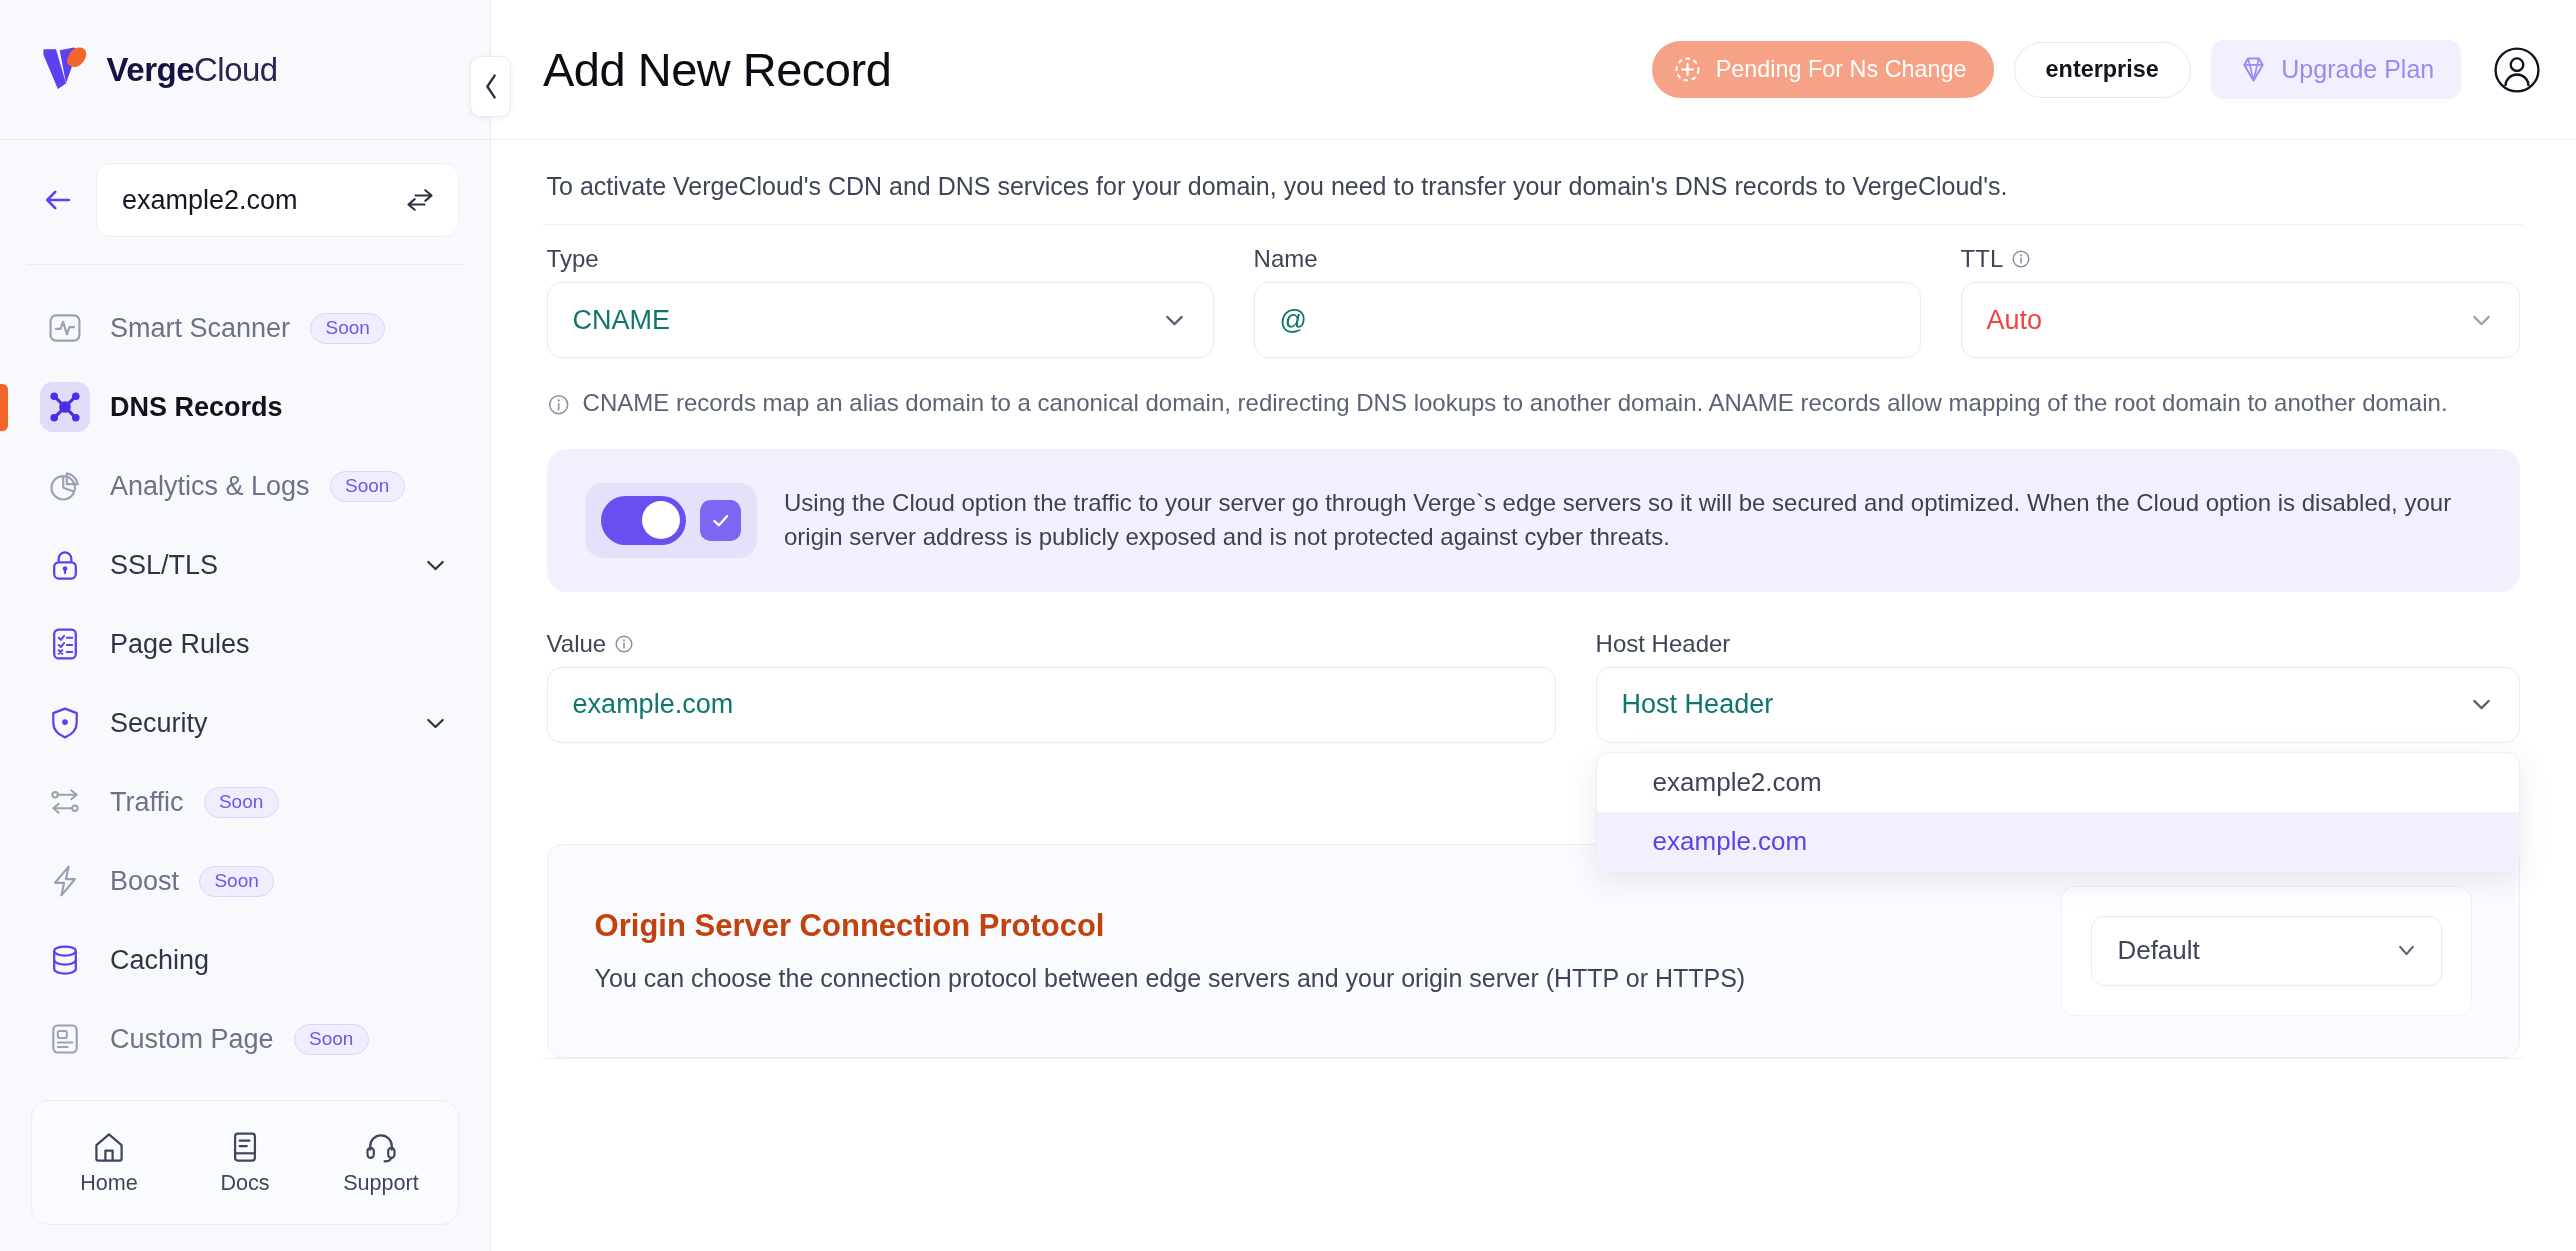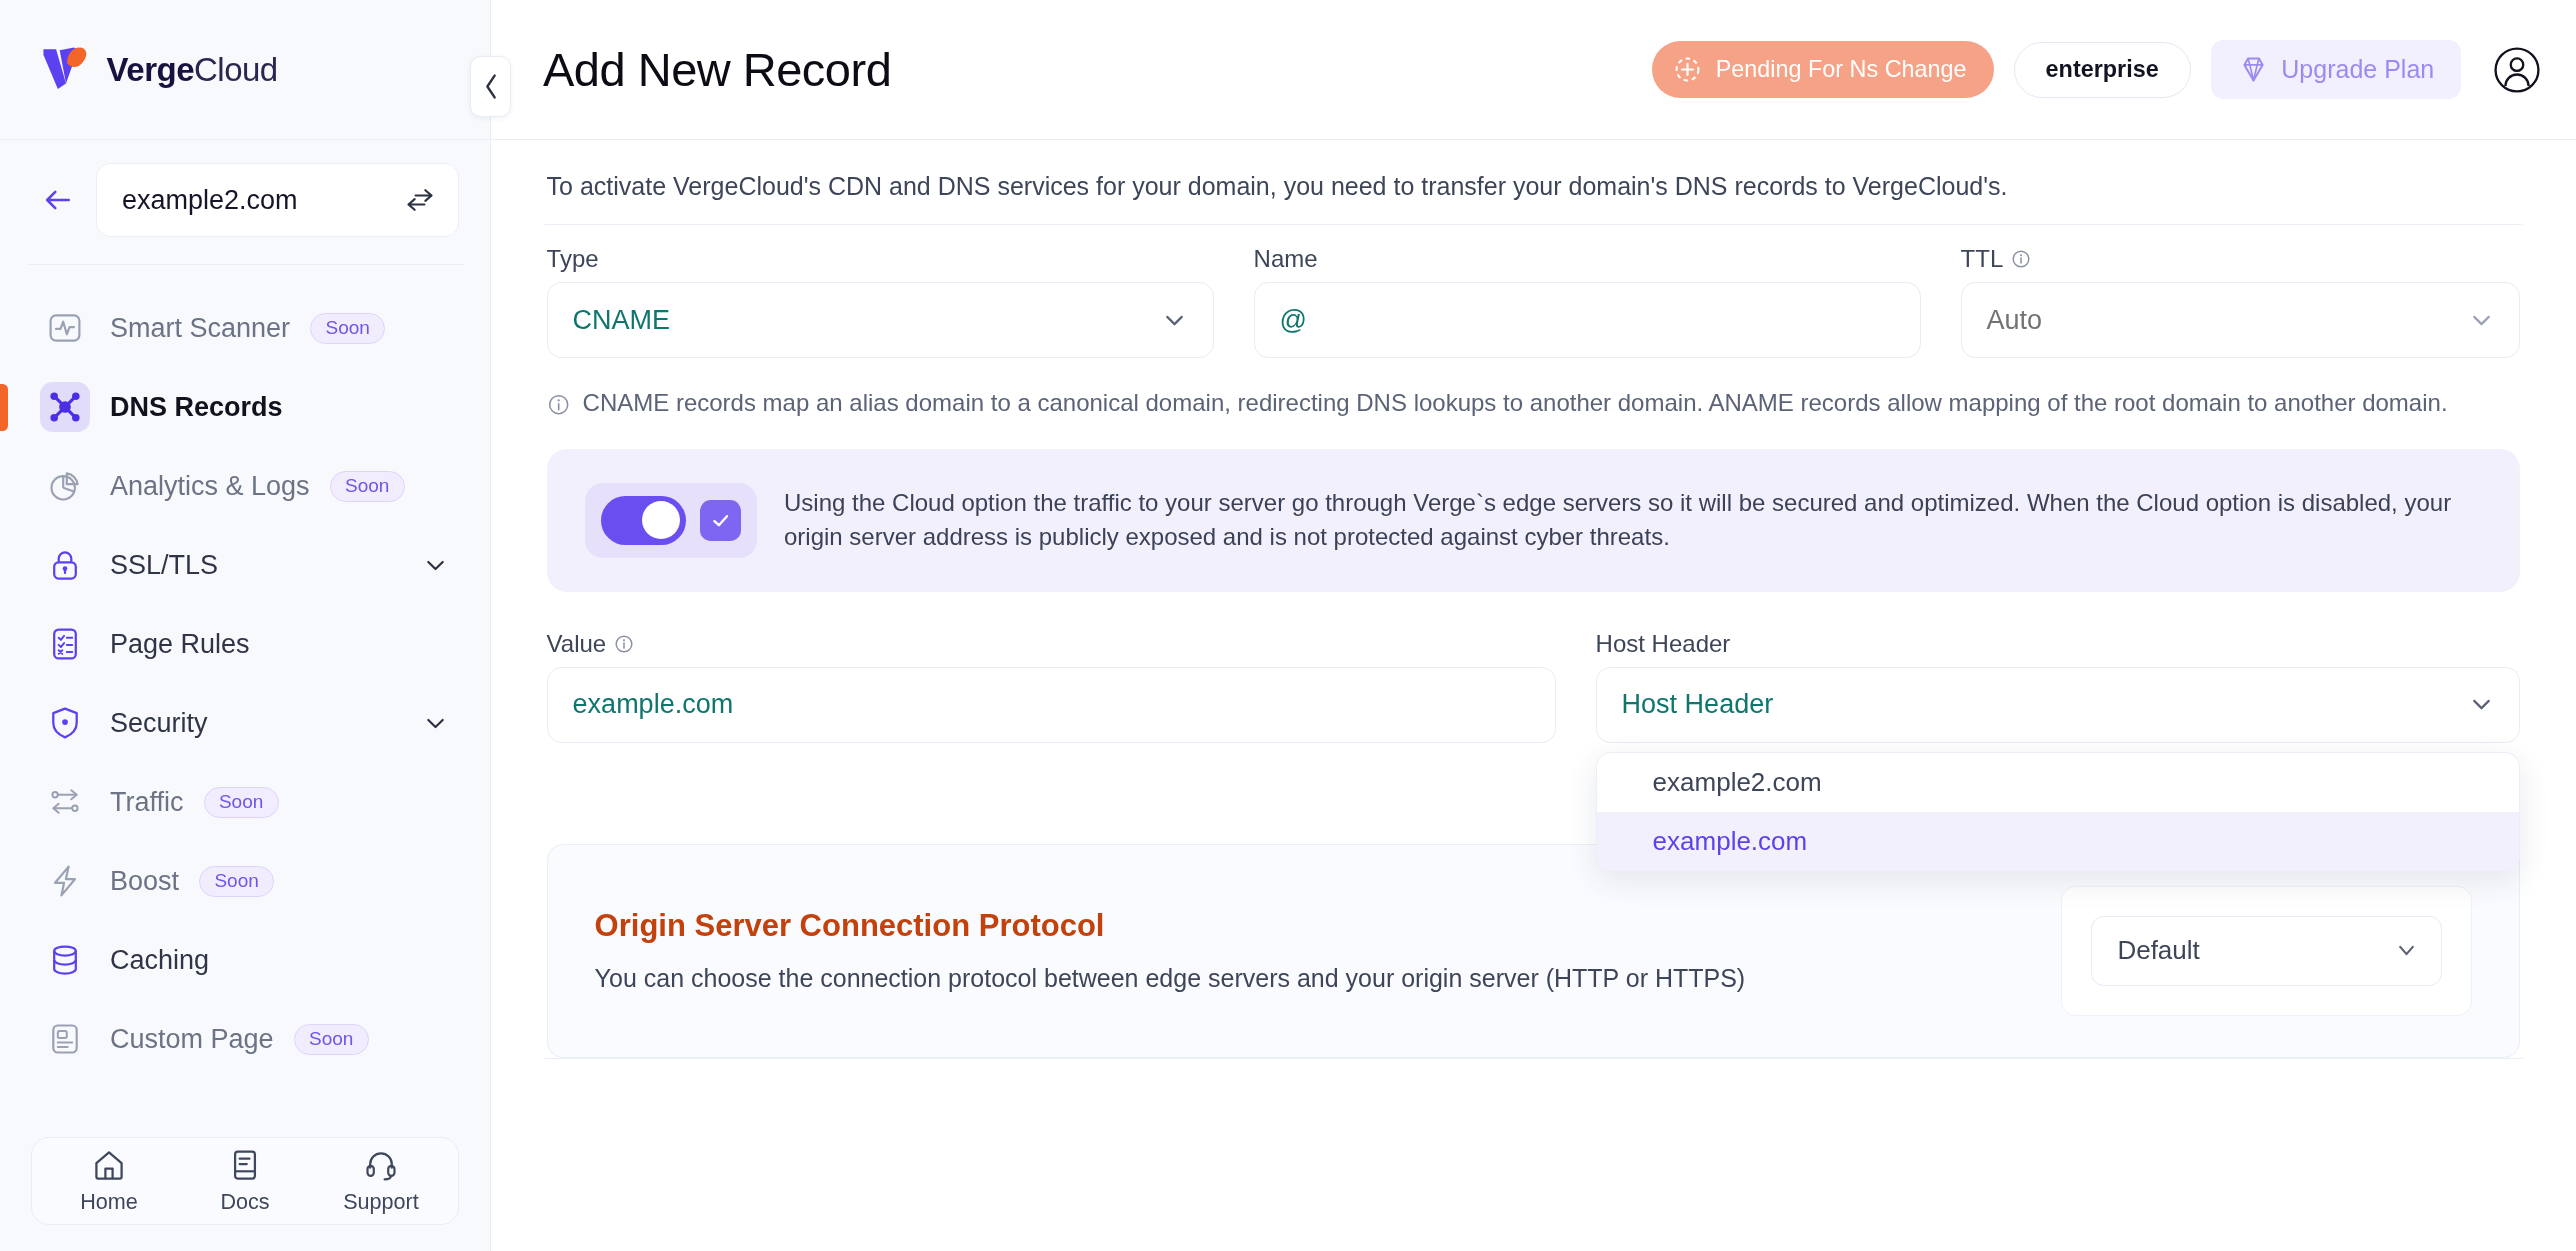--- a/index.html
+++ b/index.html
@@ -77,21 +77,21 @@
   .soon-badge {
     font-size: 19px; color: #6f55e8;
     background: #f1edfe; border: 0.9px solid #ded4fb;
     border-radius: 900px; padding: 4.5px 14.4px 5.4px; line-height: 1;
   }
   .chev-right { margin-left: auto; margin-right: 41px; }
 
   .sidebar-foot { padding: 0 31px 27px; }
   .foot-card {
     border: 0.9px solid #e9edf5; background: #fafbfe;
-    border-radius: 18px; height: 88px;
+    border-radius: 18px; height: 125px;
     display: flex; align-items: center; justify-content: space-around;
     padding: 0 9px;
   }
   .foot-item { display: flex; flex-direction: column; align-items: center; gap: 5.4px; width: 135px; }
   .foot-label { font-size: 21.6px; color: #3e475c; }
 
   
   .main { flex: 1; display: flex; flex-direction: column; position: relative; min-width: 0; }
   .topbar {
     height: 140px; display: flex; align-items: center;
@@ -128,21 +128,21 @@
   .field { display: flex; flex-direction: column; gap: 9px; }
   .field.type { width: 667px; }
   .field.name { width: 667px; }
   .field.ttl { flex: 1; }
   .f-label { font-size: 24px; color: #3d4558; display: flex; align-items: center; gap: 8px; }
   .f-input {
     height: 76px; background: #fff; border: 0.9px solid #e7ebf3;
     border-radius: 14.4px; display: flex; align-items: center;
     padding: 0 23.4px 0 25px; font-size: 27px; color: #0f766e;
   }
-  .f-input.placeholder { color: #737373; }
+  .f-input.placeholder { color: #ef4444; }
   .f-input .chev { margin-left: auto; }
   .f-input.plain { border-color: #e7ebf3; }
 
   .note {
     display: flex; align-items: flex-start; gap: 12.6px;
     padding: 31px 3.6px 0; font-size: 24px; color: #5b6377;
   }
 
   .cloud-banner {
     margin: 32px 3.6px 0;

